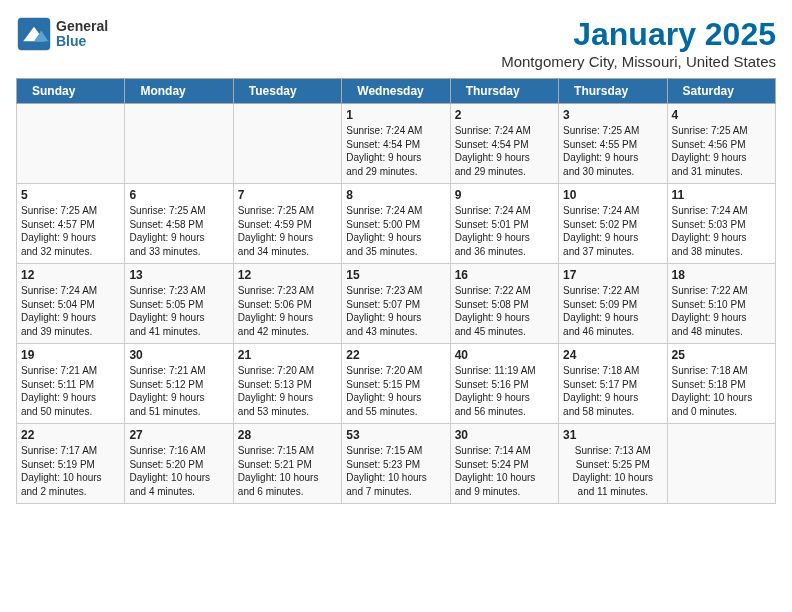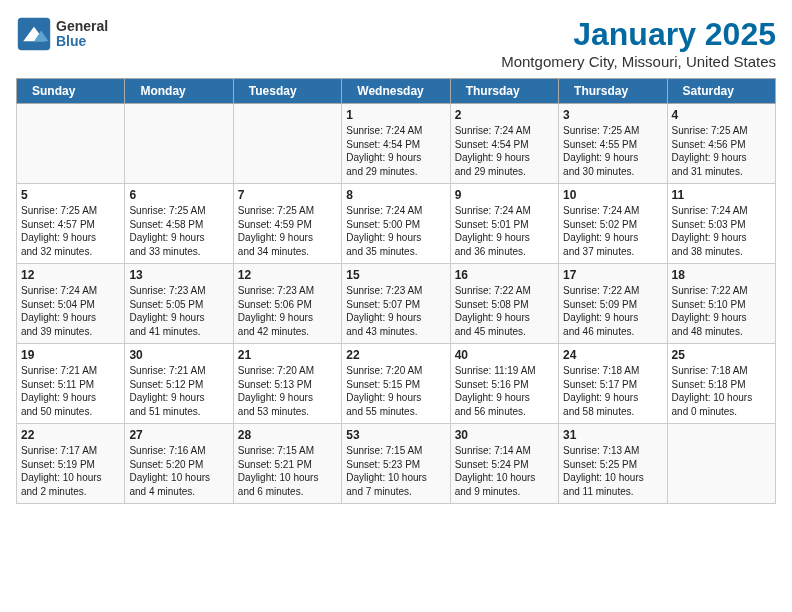--- a/index.html
+++ b/index.html
@@ -349,21 +349,21 @@
         </td>
         <td>
           <span class="day-number">30</span>
           <div class="day-info" style="white-space: pre-line;">Sunrise: 7:14 AM
 Sunset: 5:24 PM
 Daylight: 10 hours
 and 9 minutes.</div>
         </td>
         <td>
           <span class="day-number">31</span>
-          <div class="day-info" style="white-space: pre-line;">Sunrise: 7:13 AM
+          <div class="day-info" style="white-space: pre-line; text-align: center;">Sunrise: 7:13 AM
 Sunset: 5:25 PM
 Daylight: 10 hours
 and 11 minutes.</div>
         </td>
         <td class="empty"></td>
       </tr>
     </tbody>
 </table>
 
 </body></html>

